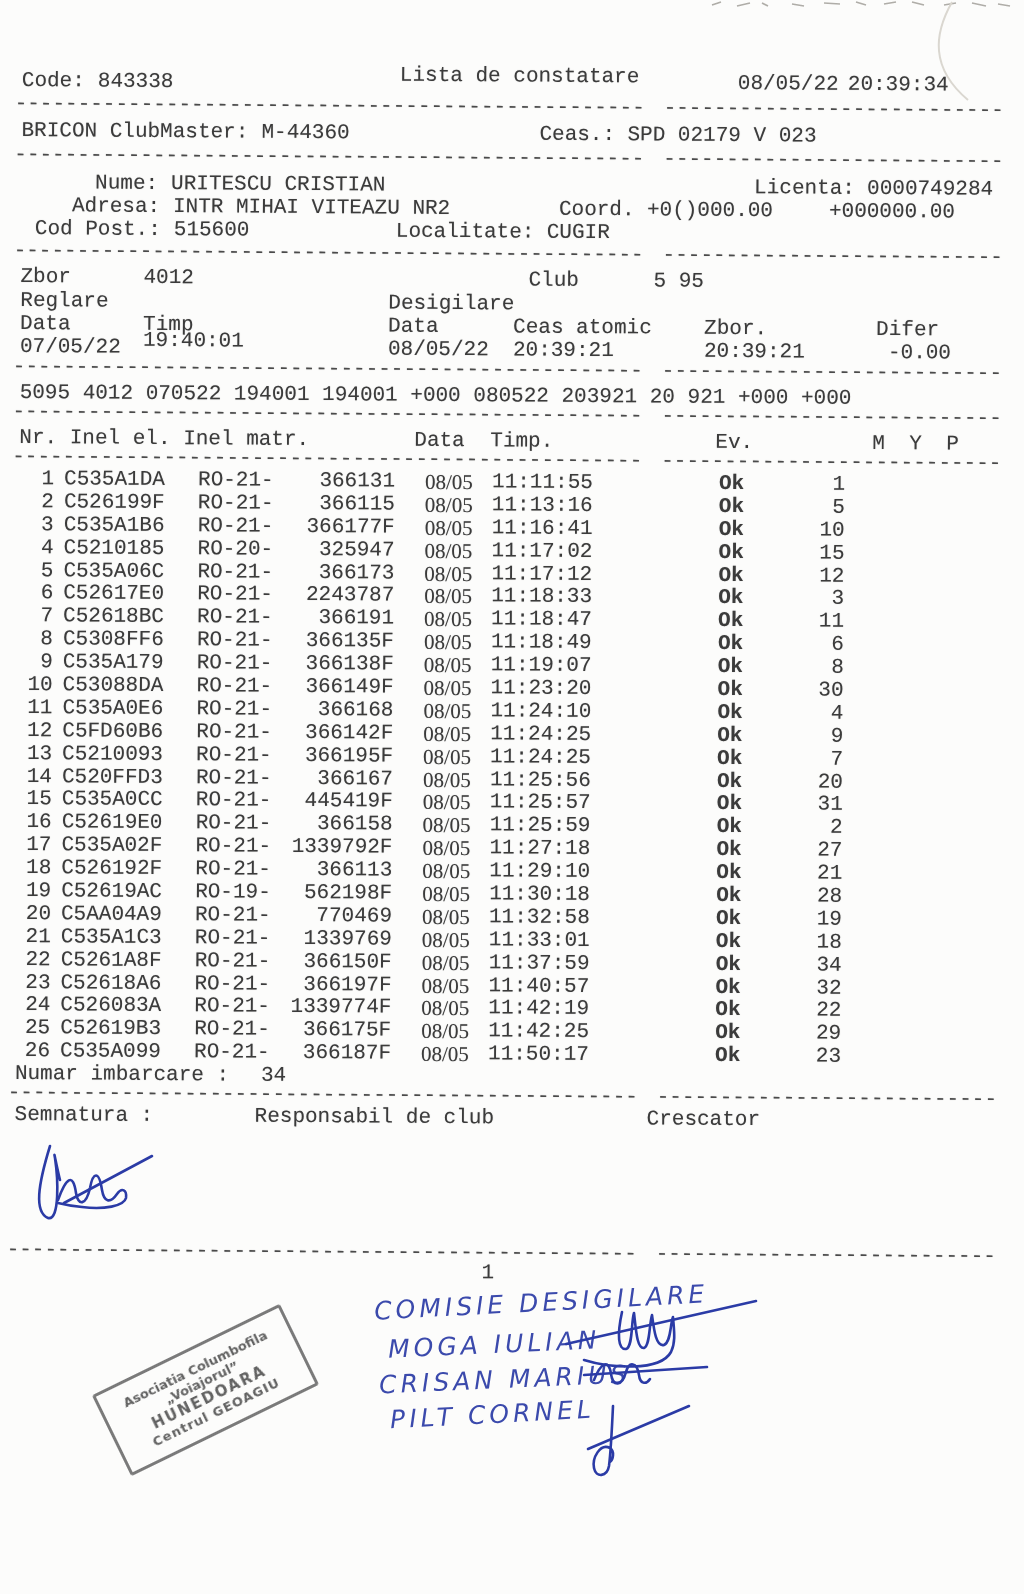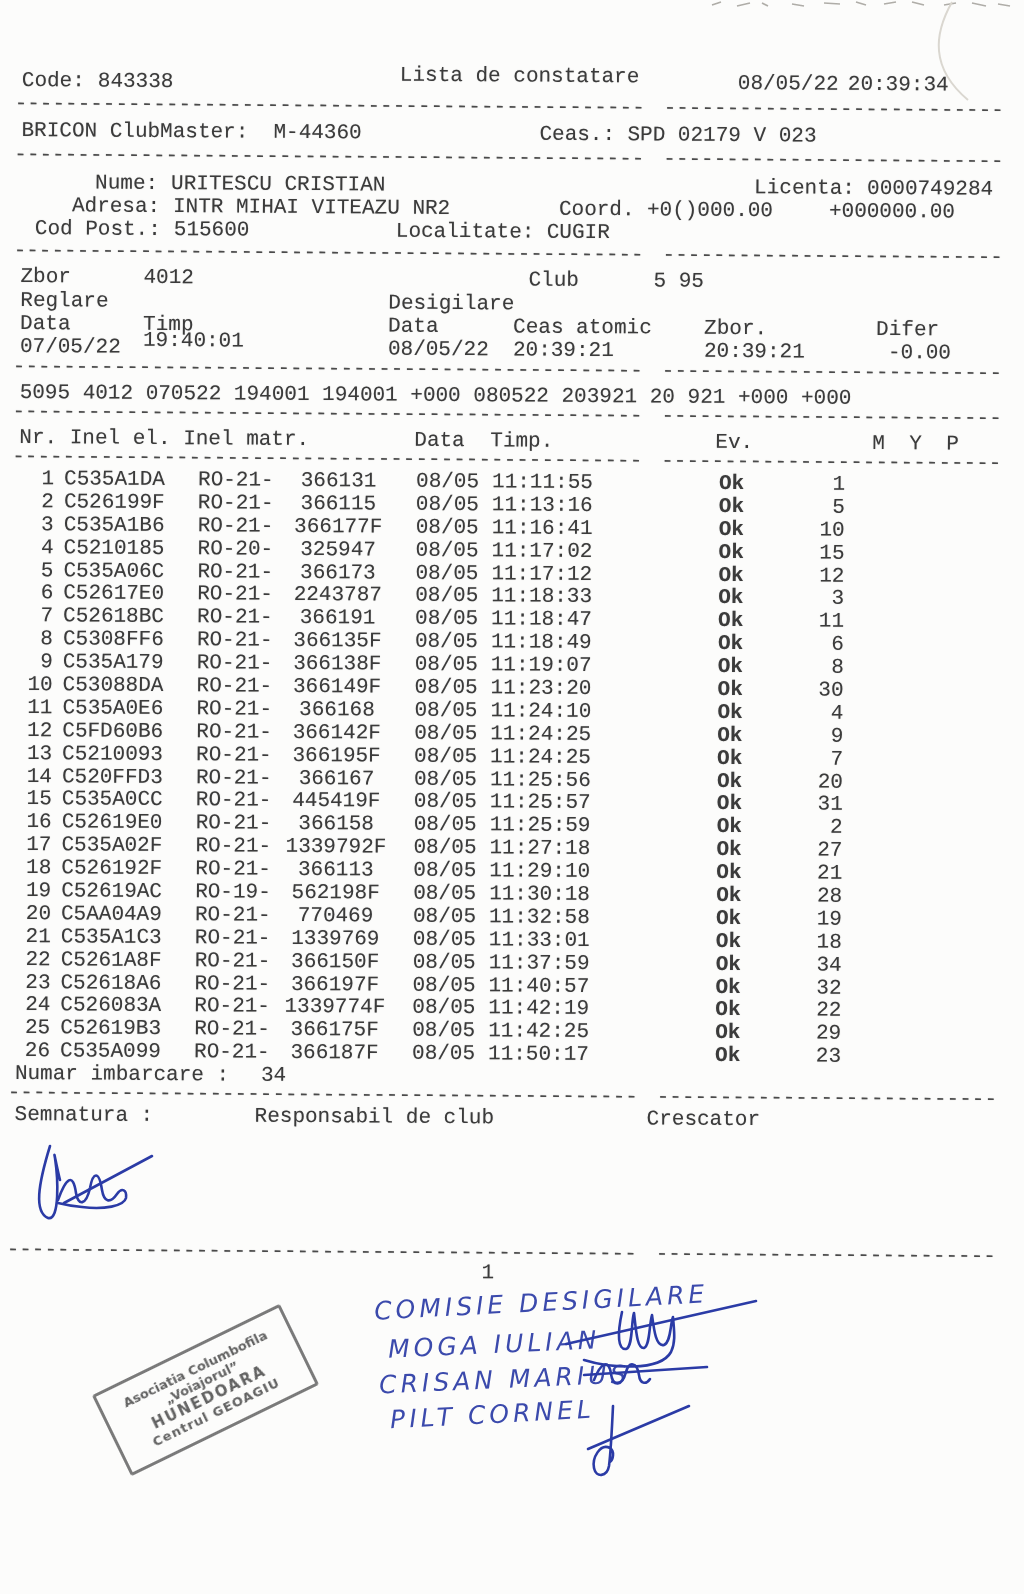--- a/index.html
+++ b/index.html
@@ -12,22 +12,22 @@
   .t{position:absolute;white-space:pre;font-size:21px;line-height:22px;}
   .sep{position:absolute;white-space:pre;font-size:21px;line-height:14px;color:#4a4a4a;
        letter-spacing:0;}
   .sep .r{position:absolute;left:649px;top:0;}
   .rows{position:absolute;left:0;top:468px;width:1024px;}
   .row{position:relative;height:22.9px;width:1024px;}
   .c{position:absolute;top:0;white-space:pre;font-size:21px;line-height:22px;}
   .c.nr{left:0;width:57px;text-align:right;}
   .c.el{left:67px;}
   .c.pre{left:201px;}
-  .c.matr{left:285px;width:113px;text-align:center;}
-  .c.dt{left:419px;}
+  .c.matr{left:285px;width:113px;text-align:right;}
+  .c.dt{left:428px;font-family:Liberation Serif, serif;}
   .c.tm{left:495px;}
   .c.ev{left:722px;font-weight:bold;}
   .c.m{left:780px;width:68px;text-align:right;}
   
   .ink{position:absolute;left:0;top:0;width:1024px;height:1594px;}
   .hw{position:absolute;white-space:pre;font-family:"DejaVu Sans",sans-serif;
       font-style:italic;font-size:25px;letter-spacing:4px;color:#2b3ba6;opacity:.92;}
   .stamp{position:absolute;left:101px;top:1345px;width:203px;height:84px;
          transform:rotate(-26deg);border:3px solid rgba(72,72,72,.72);border-radius:3px;
          display:flex;flex-direction:column;justify-content:center;align-items:center;
@@ -48,21 +48,21 @@
 
     <span class="t" style="left:22px;top:70px">Code:</span>
     <span class="t" style="left:98px;top:70px">843338</span>
     <span class="t" style="left:400px;top:62px">Lista de constatare</span>
     <span class="t" style="left:738px;top:68px">08/05/22</span>
     <span class="t" style="left:848px;top:68px">20:39:34</span>
 
     <div class="sep" style="left:15px;top:97px"><span>--------------------------------------------------</span><span class="r">---------------------------</span></div>
 
     <span class="t" style="left:22px;top:120px">BRICON ClubMaster:</span>
-    <span class="t" style="left:274px;top:120px">M-44360</span>
+    <span class="t" style="left:262px;top:120px">M-44360</span>
     <span class="t" style="left:540px;top:120px">Ceas.:</span>
     <span class="t" style="left:628px;top:120px">SPD 02179 V 023</span>
 
     <div class="sep" style="left:15px;top:148px"><span>--------------------------------------------------</span><span class="r">---------------------------</span></div>
 
     <span class="t" style="left:96px;top:172px">Nume:</span>
     <span class="t" style="left:172px;top:172px">URITESCU CRISTIAN</span>
     <span class="t" style="left:755px;top:172px">Licenta:</span>
     <span class="t" style="left:868px;top:172px">0000749284</span>
     <span class="t" style="left:73px;top:195px">Adresa:</span>

